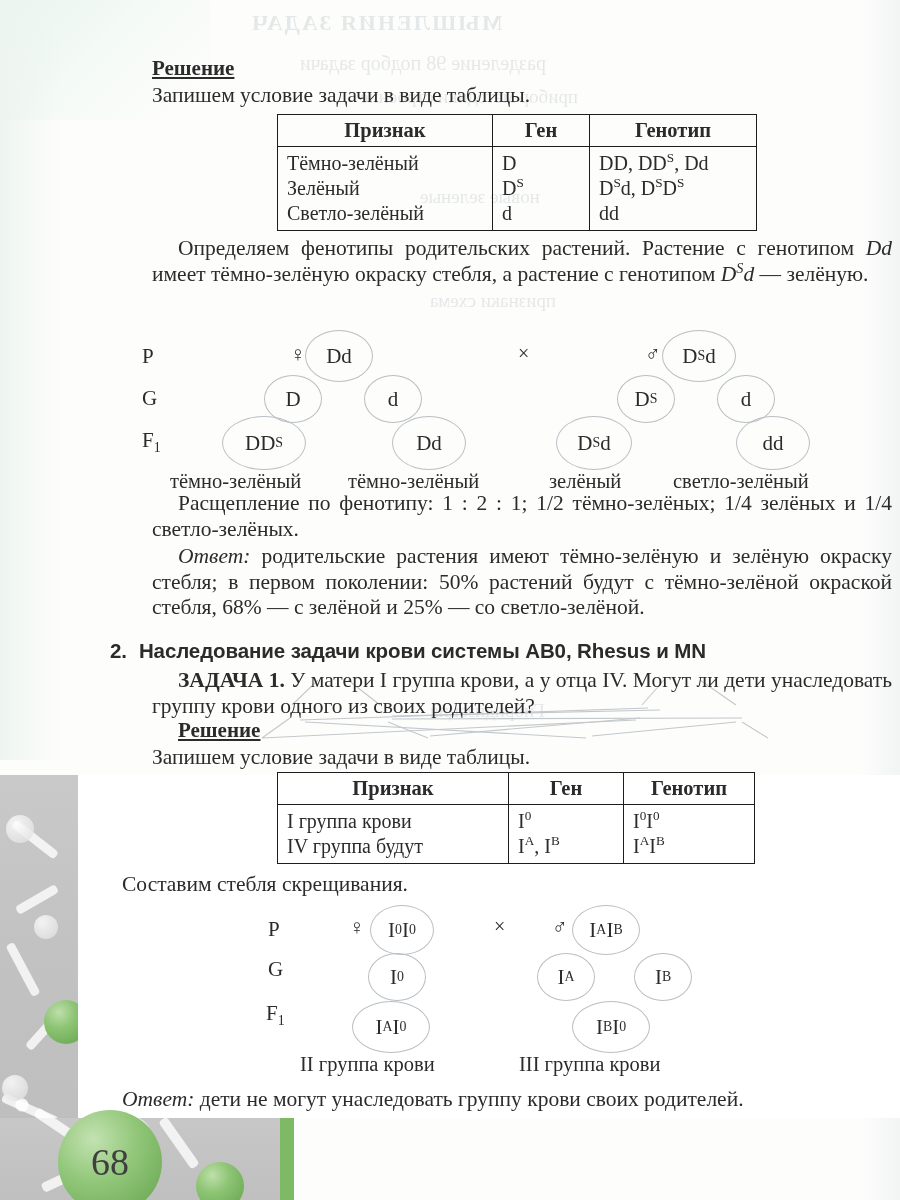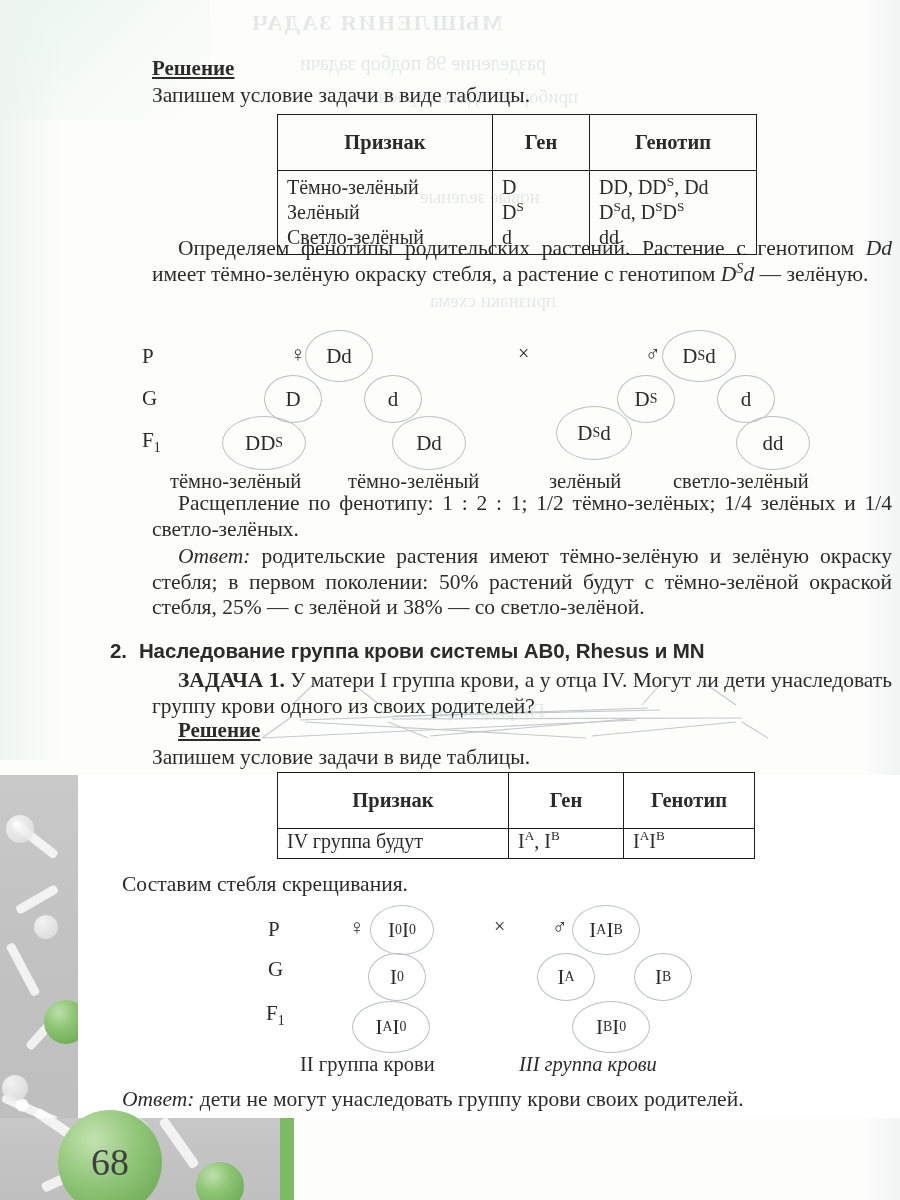--- a/index.html
+++ b/index.html
@@ -114,21 +114,21 @@
   sup { font-size: .66em; vertical-align: super; line-height: 0; }
   sub { font-size: .66em; vertical-align: sub; line-height: 0; }
 
   
   .gtable {
     border-collapse: collapse;
     font-size: 20px;
   }
   .gtable th, .gtable td {
     border: 1.6px solid #1d1d1d;
-    padding: 16px 9px;
+    padding: 4px 9px;
   }
   .gtable th { font-weight: bold; text-align: center; font-size: 20.5px;}
   .gtable td.tight { padding-top: 1px; padding-bottom: 1px; }
   .no-bottom-border { border-bottom: none !important; }
   .no-top-border { border-top: none !important; }
 
   
   .scheme { position: relative; }
   .scheme svg { position: absolute; left: 0; top: 0; overflow: visible; }
   .node {
@@ -289,40 +289,40 @@
       <div class="sex-sym" style="left:645px;top:24px;">♂</div>
       <div class="node" style="left:662px;top:12px;width:72px;height:50px;">D<sup>S</sup>d</div>
 
       <div class="node" style="left:264px;top:57px;width:56px;height:46px;">D</div>
       <div class="node" style="left:364px;top:57px;width:56px;height:46px;">d</div>
       <div class="node" style="left:617px;top:57px;width:56px;height:46px;">D<sup>S</sup></div>
       <div class="node" style="left:717px;top:57px;width:56px;height:46px;">d</div>
 
       <div class="node" style="left:222px;top:98px;width:82px;height:52px;">DD<sup>S</sup></div>
       <div class="node" style="left:392px;top:98px;width:72px;height:52px;">Dd</div>
-      <div class="node" style="left:556px;top:88px;width:74px;height:52px;">D<sup>S</sup>d</div>
+      <div class="node" style="left:556px;top:98px;width:74px;height:52px;">D<sup>S</sup>d</div>
       <div class="node" style="left:736px;top:98px;width:72px;height:52px;">dd</div>
 
       <div class="pheno" style="left:170px;top:152px;">тёмно-зелёный</div>
       <div class="pheno" style="left:348px;top:152px;">тёмно-зелёный</div>
       <div class="pheno" style="left:549px;top:152px;">зелёный</div>
       <div class="pheno" style="left:673px;top:152px;">светло-зелёный</div>
     </div>
 
     <div class="para" style="position:absolute;left:152px;top:491px;width:740px;">
       <span style="display:inline-block;width:26px;"></span><span>Расщепление по фенотипу: 1 : 2 : 1; 1/2 тёмно-зелёных; 1/4 зелёных и 1/4 светло-зелёных.</span>
     </div>
 
     <div class="para" style="position:absolute;left:152px;top:544px;width:740px;">
-      <span style="display:inline-block;width:26px;"></span><span class="ital">Ответ:</span><span> родительские растения имеют тёмно-зелёную и зелёную окраску стебля; в первом поколении: 50%  растений будут с тёмно-зелёной окраской стебля, 25% — с зелёной и 38% — со светло-зелёной.</span>
+      <span style="display:inline-block;width:26px;"></span><span class="ital">Ответ:</span><span> родительские растения имеют тёмно-зелёную и зелёную окраску стебля; в первом поколении: 50%  растений будут с тёмно-зелёной окраской стебля, 68% — с зелёной и 25% — со светло-зелёной.</span>
     </div>
 
     <div style="position:absolute;left:110px;top:639px;width:790px;">
       <span class="sec-head">2.</span>
-      <span class="sec-head" style="margin-left:8px;">Наследование группа крови системы АВ0, Rhesus и MN</span>
+      <span class="sec-head" style="margin-left:8px;">Наследование задачи крови системы АВ0, Rhesus и MN</span>
     </div>
 
     <div class="para" style="position:absolute;left:152px;top:668px;width:740px;">
       <span style="display:inline-block;width:26px;"></span><span style="font-weight:bold;">ЗАДАЧА 1.</span><span> У матери I группа крови, а у отца IV. Могут ли дети унаследовать группу крови одного из своих родителей?</span>
     </div>
 
     <div style="position:absolute;left:152px;top:718px;width:740px;">
       <div class="h-bold" style="margin-left:26px;">Решение</div>
       <div class="para" style="margin-top:2px;">Запишем условие задачи в виде таблицы.</div>
     </div>
@@ -330,20 +330,25 @@
     <div style="position:absolute;left:277px;top:772px;z-index:5;">
       <table class="gtable">
         <thead>
           <tr>
             <th style="width:212px;">Признак</th>
             <th style="width:96px;">Ген</th>
             <th style="width:112px;">Генотип</th>
           </tr>
         </thead>
         <tbody>
+          <tr>
+            <td class="tight no-bottom-border" style="padding-top:5px;">I группа крови</td>
+            <td class="tight no-bottom-border" style="padding-top:5px;">I<sup>0</sup></td>
+            <td class="tight no-bottom-border" style="padding-top:5px;">I<sup>0</sup>I<sup>0</sup></td>
+          </tr>
           <tr>
             <td class="tight no-top-border" style="padding-bottom:5px;">IV группа будут</td>
             <td class="tight no-top-border" style="padding-bottom:5px;">I<sup>A</sup>, I<sup>B</sup></td>
             <td class="tight no-top-border" style="padding-bottom:5px;margin-top:20px;">I<sup>A</sup>I<sup>B</sup></td>
           </tr>
         </tbody>
       </table>
     </div>
 
     <div class="para" style="position:absolute;left:122px;top:872px;width:740px;z-index:5;">Составим стебля скрещивания.</div>
@@ -376,21 +381,21 @@
       <div class="node" style="left:572px;top:0px;width:66px;height:48px;">I<sup>A</sup>I<sup>B</sup></div>
 
       <div class="node" style="left:368px;top:48px;width:56px;height:46px;">I<sup>0</sup></div>
       <div class="node" style="left:537px;top:48px;width:56px;height:46px;">I<sup>A</sup></div>
       <div class="node" style="left:634px;top:48px;width:56px;height:46px;">I<sup>B</sup></div>
 
       <div class="node" style="left:352px;top:96px;width:76px;height:50px;">I<sup>A</sup>I<sup>0</sup></div>
       <div class="node" style="left:572px;top:96px;width:76px;height:50px;">I<sup>B</sup>I<sup>0</sup></div>
 
       <div class="pheno" style="left:300px;top:148px;">II группа крови</div>
-      <div class="pheno" style="left:519px;top:148px;font-style:italic;">III группа крови</div>
+      <div class="pheno" style="left:519px;top:148px;">III группа крови</div>
     </div>
 
     <div class="para" style="position:absolute;left:122px;top:1087px;width:770px;z-index:5;">
       <span class="ital">Ответ:</span><span> дети не могут унаследовать группу крови своих родителей.</span>
     </div>
 
   </div>
 </div>
 
 </body></html>

